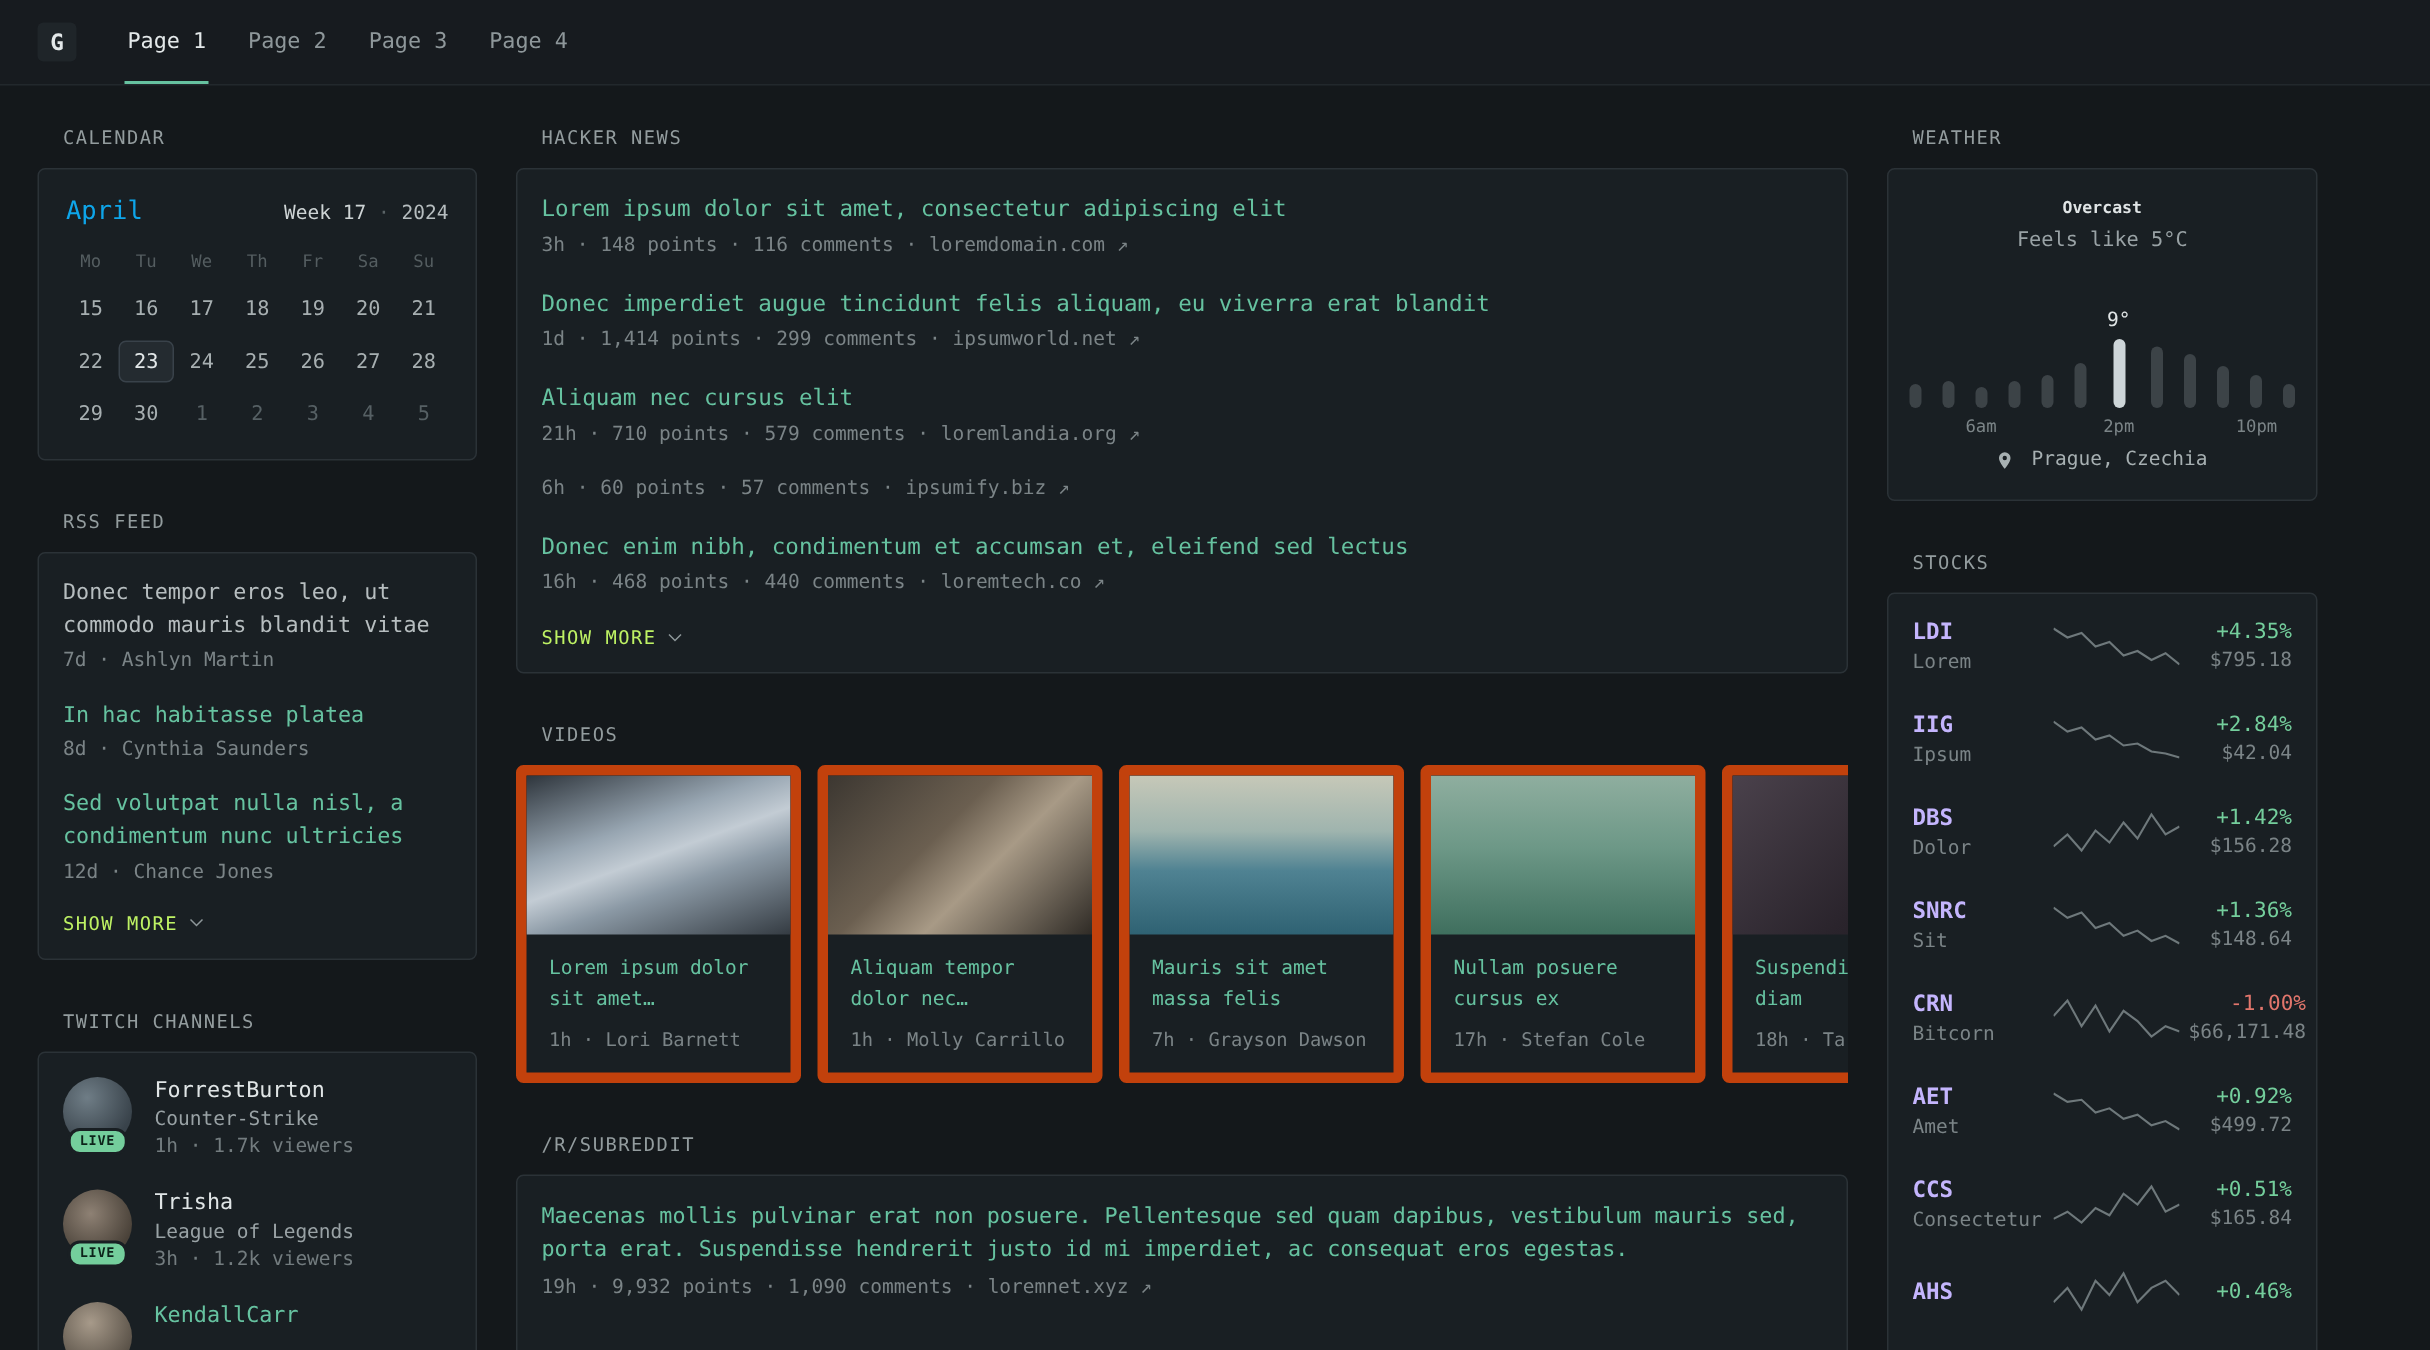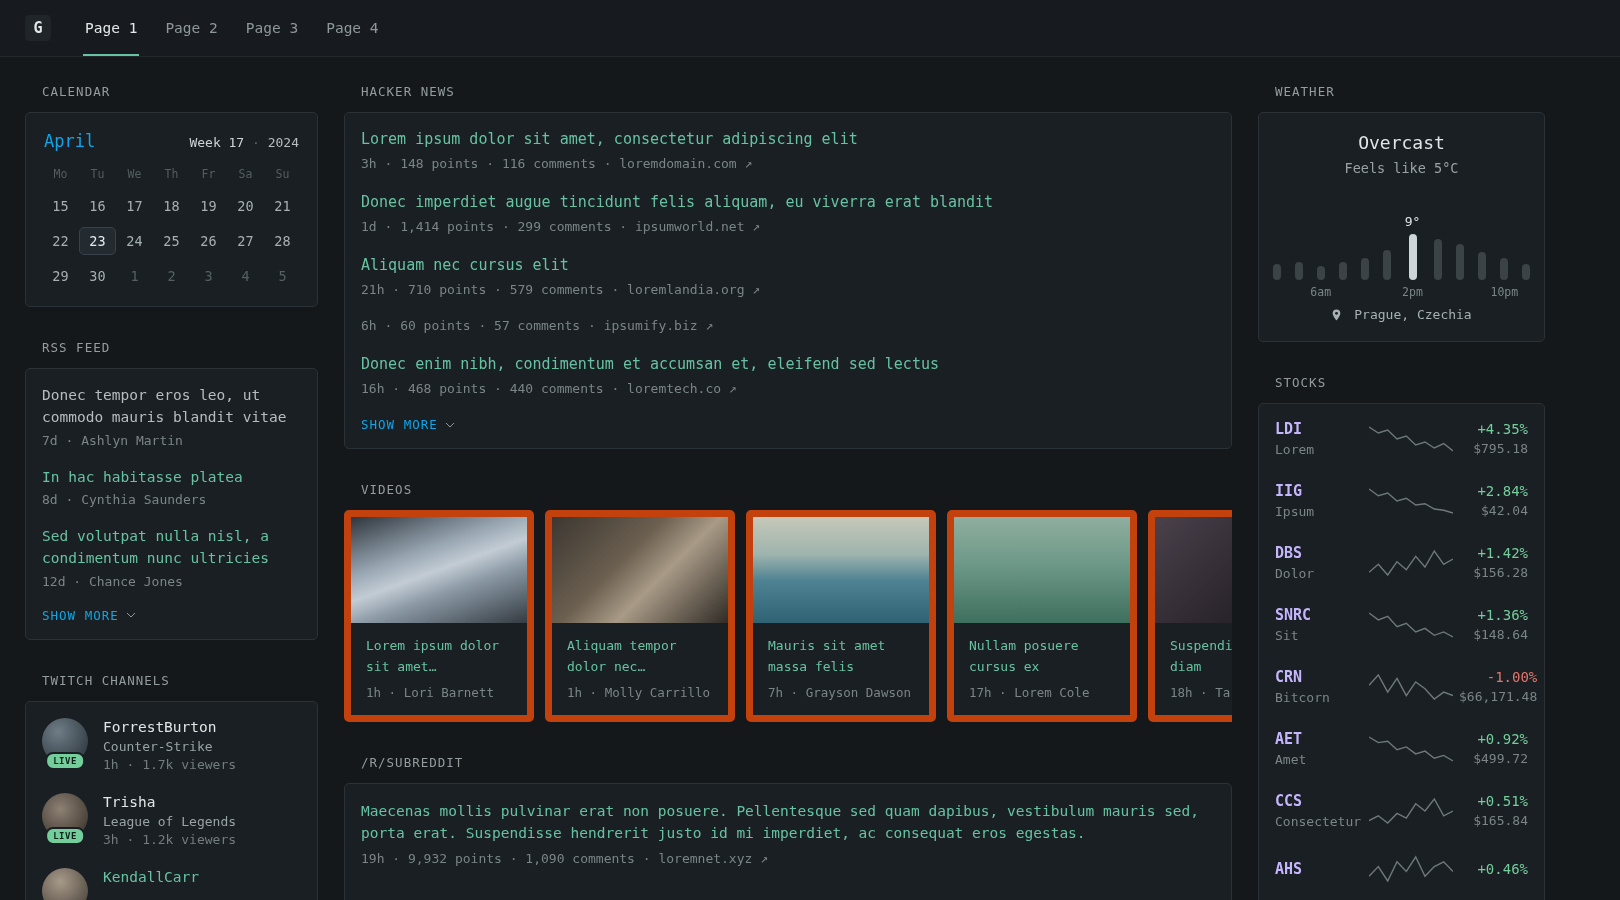--- a/index.html
+++ b/index.html
@@ -16,21 +16,21 @@
 .content{display:flex;gap:26px;padding:27px 75px 0 25px}
 .col-left{width:293px;flex:none}
 .col-mid{flex:1;min-width:0}
 .col-right{width:287px;flex:none}
 .widget{margin-bottom:33px}
 .widget-title{font-size:12.5px;font-weight:normal;letter-spacing:1px;color:#939c9e;margin:0 0 13px 17px}
 .card{background:#191f23;border:1px solid #2b3237;border-radius:5px}
 .pad{padding:16px}
 .item-meta{font-size:13px;color:#7b8487;margin-top:6px}
 .domain{color:#7b8487}
-.show-more{font-size:12.5px;letter-spacing:1px;color:#0ea5e9;display:flex;align-items:center;gap:7px;margin-top:2px}
+.show-more{font-size:12.5px;letter-spacing:1px;color:#bef264;display:flex;align-items:center;gap:7px;margin-top:2px}
 .chev{stroke:#8e979a;fill:none}
 
 .cal-head{display:flex;justify-content:space-between;align-items:baseline;padding:2px 2px 0}
 .cal-month{font-size:17px;color:#0ea5e9}
 .cal-week{font-size:13px;color:#b6bdbf}
 .cal-week .bright{color:#ced4d5}
 .dim{color:#5a6366}
 .cal-grid{display:grid;grid-template-columns:repeat(7,1fr);row-gap:7px;text-align:center;margin-top:16px}
 .cal-dow{font-size:11.5px;color:#545d60;padding-bottom:4px}
 .cal-day{font-size:13.5px;color:#a7afb1;padding:5px 0;border-radius:5px;border:1px solid transparent}
@@ -60,21 +60,21 @@
 .video-card{flex:0 0 190px;background:#191f23;border:7px solid #c2410c;border-radius:5px;overflow:hidden}
 .video-thumb{height:106px}
 .video-body{padding:12px 15px 15px}
 .video-title{display:-webkit-box;-webkit-line-clamp:2;-webkit-box-orient:vertical;overflow:hidden;font-size:13px;line-height:21px;color:var(--accent);white-space:pre-line}
 .video-meta{font-size:12.5px;color:#7b8487;margin-top:8px;white-space:nowrap;overflow:hidden}
 
 .sub-card{min-height:146px}
 .sub-title{display:block;font-size:14.5px;line-height:1.55;color:var(--accent)}
 
 .weather-card{padding:19px 16px;text-align:center}
-.w-cond{font-size:18px;font-weight:normal;color:#e0e5e6}
+.w-cond{font-size:11px;font-weight:bold;color:#e0e5e6}
 .w-feels{font-size:13.5px;color:#99a2a5;margin-top:7px}
 .w-chart{display:flex;justify-content:center;align-items:flex-end;gap:14px;height:88px;margin-top:16px;margin-bottom:27px}
 .wbar-col{position:relative;display:flex;flex-direction:column;align-items:center;justify-content:flex-end;height:100%}
 .wbar{width:8px;border-radius:4px;background:var(--bar)}
 .wbar.hl{background:var(--highlight-bar)}
 .wbar-temp{font-size:13px;color:#e0e5e6;margin-bottom:5px}
 .wbar-temp:empty{display:none}
 .wbar-label{position:absolute;bottom:-19px;left:50%;transform:translateX(-50%);font-size:11.5px;color:#7b8487;white-space:nowrap}
 .wbar-label:empty{display:none}
 .w-loc{display:flex;justify-content:center;align-items:center;gap:12px;font-size:13px;color:#a7b0b2}
@@ -257,21 +257,21 @@
             <div class="video-thumb" style="background: linear-gradient(rgb(198, 200, 184) 0%, rgb(159, 180, 174) 35%, rgb(79, 130, 146) 60%, rgb(47, 98, 115) 100%);"></div>
             <div class="video-body">
               <div class="video-title">Mauris sit amet massa felis</div>
               <div class="video-meta">7h · Grayson Dawson</div>
             </div>
           </div>
           <div class="video-card">
             <div class="video-thumb" style="background: linear-gradient(rgb(143, 174, 159) 0%, rgb(109, 152, 135) 45%, rgb(63, 111, 94) 100%);"></div>
             <div class="video-body">
               <div class="video-title">Nullam posuere cursus ex</div>
-              <div class="video-meta">17h · Lorem Cole</div>
+              <div class="video-meta">17h · Stefan Cole</div>
             </div>
           </div>
           <div class="video-card">
             <div class="video-thumb" style="background: linear-gradient(135deg, rgb(74, 65, 75) 0%, rgb(42, 36, 44) 60%, rgb(29, 24, 31) 100%);"></div>
             <div class="video-body">
               <div class="video-title">Suspendisse
 diam</div>
               <div class="video-meta">18h · Tara</div>
             </div>
           </div>

